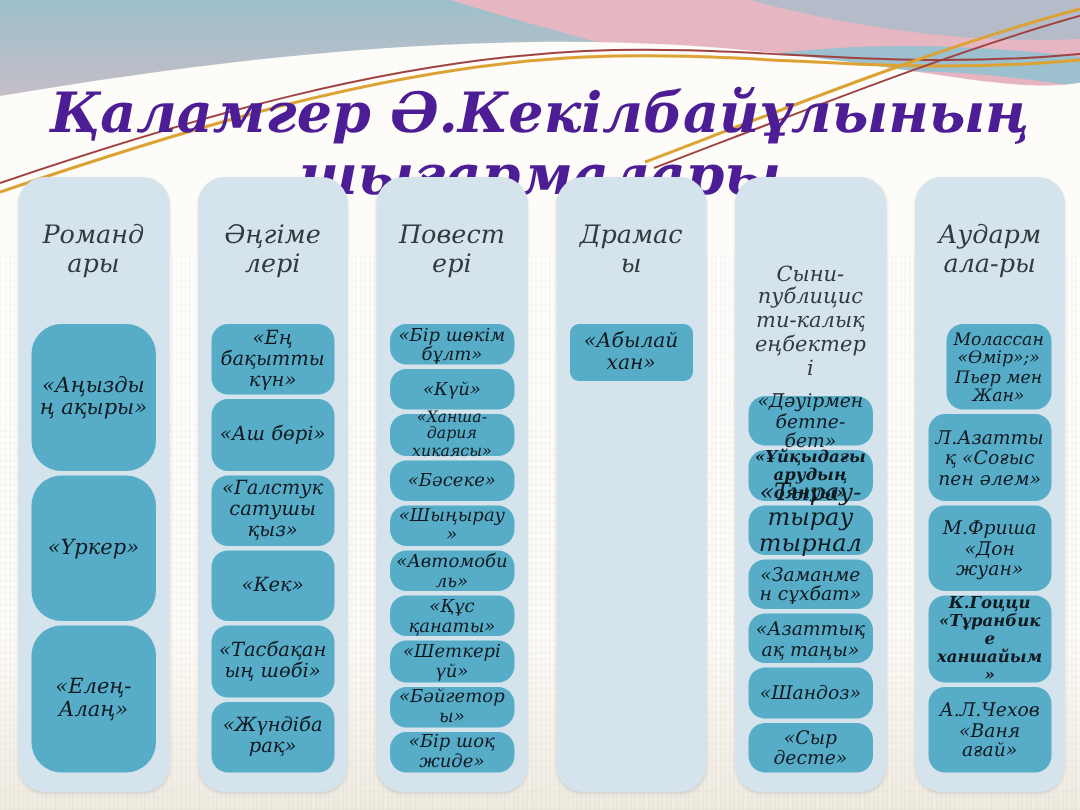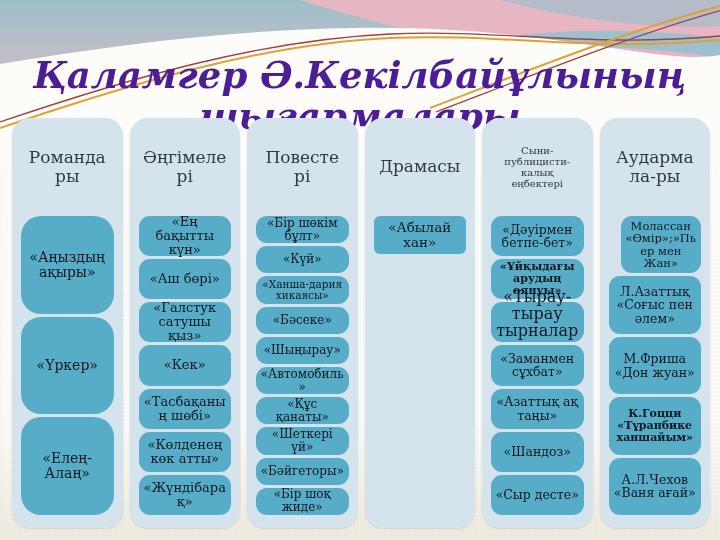--- a/index.html
+++ b/index.html
@@ -19,39 +19,39 @@
   .wave{position:absolute;top:0;left:0;}
   .title{
     position:absolute;top:55px;left:0;right:0;margin:0;
     text-align:center;
     font-style:italic;font-weight:bold;
     font-size:37px;line-height:1.1;
     color:#4c1d95;letter-spacing:0px;
   }
   .columns{
     position:absolute;left:12px;right:10px;top:118px;bottom:12px;
-    display:flex;gap:7px;
+    display:flex;gap:19px;font-style:italic;
   }
   .column{
     flex:1 1 0;min-width:0;
     background:var(--column_bg,#d5e4ec);
     border-radius:18px;
     display:flex;flex-direction:column;
     box-shadow:0 1px 2px rgba(120,140,150,0.25);
   }
   .col-header{
     height:98px;flex:0 0 98px;
     display:flex;align-items:center;justify-content:center;
     text-align:center;
     padding:0 13px;
     font-size:17px;line-height:1.12;
     color:#333a3f;
     overflow-wrap:anywhere;
   }
-  .col-4 .col-header{font-size:10px;}
+  .col-4 .col-header{font-size:14px;margin-top:48px;}
   .items{
     flex:1 1 auto;min-height:0;
     display:flex;flex-direction:column;gap:3px;
     padding:0 9px 13px 9px;
   }
   .item{
     flex:1 1 0;min-height:0;
     background:var(--accent_box,#57adc7);
     border-radius:11px;
     display:flex;align-items:center;justify-content:center;
@@ -133,23 +133,20 @@
           <div class="item">
             <span class="item-text">«Галстук сатушы қыз»</span>
           </div>
           <div class="item">
             <span class="item-text">«Кек»</span>
           </div>
           <div class="item">
             <span class="item-text">«Тасбақаның шөбі»</span>
           </div>
           <div class="item">
-            <span class="item-text">«Көлденең көк атты»</span>
-          </div>
-          <div class="item">
             <span class="item-text">«Жүндібарақ»</span>
           </div>
         </div>
   </div>
       <div class="column col-2">
     <div class="col-header">Повестері</div>
     <div class="items">
           <div class="item">
             <span class="item-text">«Бір шөкім бұлт»</span>
           </div>

